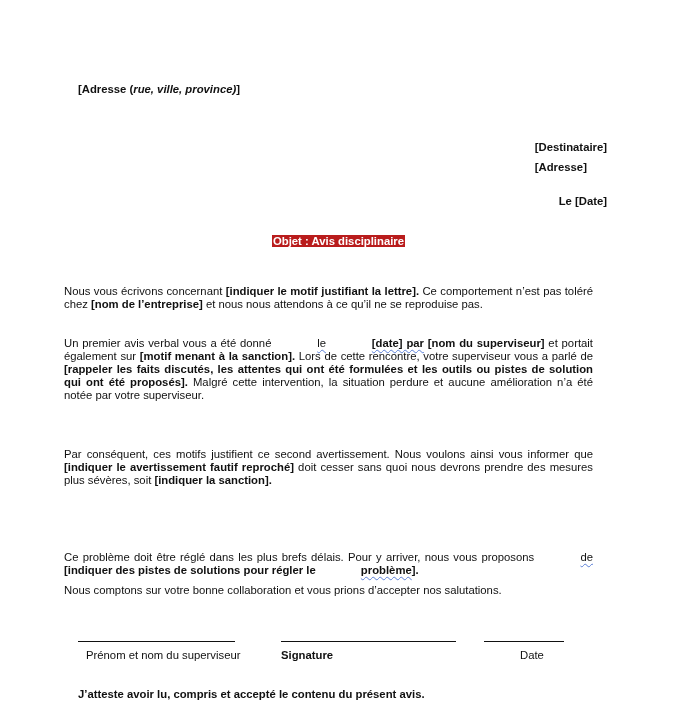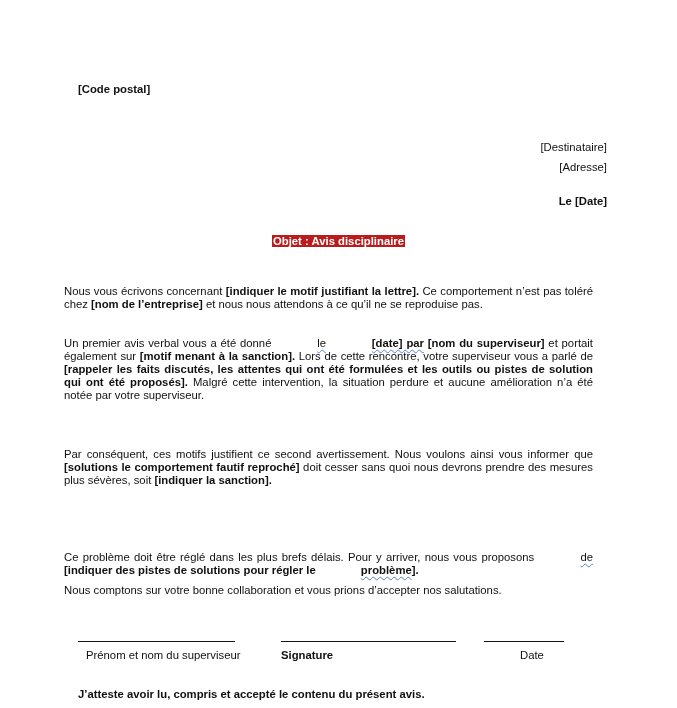--- a/index.html
+++ b/index.html
@@ -2,53 +2,53 @@
 <html><head>
 <meta charset="utf-8">
 <style>
   html, body { margin:0; padding:0; background:#ffffff; }
   body { width:677px; height:708px; position:relative; overflow:hidden;
          font-family:"Liberation Sans", sans-serif; color:#111111; font-size:11.3px; }
   .abs { position:absolute; }
   b, .b { font-weight:bold; }
   .sender { left:78px; top:79px; font-weight:bold; line-height:20px; }
   .sender div { height:20px; }
-  .recipient { right:70px; top:137px; font-weight:normal; text-align:right; line-height:20px; }
+  .recipient { right:70px; top:137px; font-weight:bold; text-align:left; line-height:20px; }
   .dateline { right:70px; top:195px; font-weight:bold; }
   .subject-wrap { left:0; width:677px; top:235px; text-align:center; }
   .subject { background:#b91c1c; color:#ffffff; font-weight:bold; padding:0 1px; }
   .para { left:64px; width:529px; line-height:13px; text-align:justify; }
   .squig { text-decoration: underline wavy #5b7fd6; text-decoration-thickness:1px; text-underline-offset:2px;padding-left:42px; }
   .sigline { height:0; border-top:1px solid #111; top:641px; }
   .siglabel { top:649px; }
   .attest { left:78px; top:688px; font-weight:bold; }
 </style>
 </head>
 <body>
 
 <div class="abs sender">
-  <div>[Code postal]</div>
+  <div><span>[Adresse (</span><i>rue, ville, province)</i><span>]</span></div>
 </div>
 
 <div class="abs recipient">
   <div>[Destinataire]</div>
   <div>[Adresse]</div>
 </div>
 
 <div class="abs dateline">Le [Date]</div>
 
 <div class="abs subject-wrap">
   <span class="subject">Objet : Avis disciplinaire</span>
 </div>
 
 <div class="abs para" style="top:285px;"><span>Nous vous écrivons concernant </span><b>[indiquer le motif justifiant la lettre].</b><span> Ce comportement n’est pas toléré chez </span><b>[nom de l’entreprise]</b><span> et nous nous attendons à ce qu’il ne se reproduise pas.</span></div>
 
 <div class="abs para" style="top:337px;"><span>Un premier avis verbal vous a été donné </span><span class="squig">le</span><span> </span><span class="squig b">[date] par</span><span> </span><b>[nom du superviseur]</b><span> et portait également sur </span><b>[motif menant à la sanction].</b><span> Lors de cette rencontre, votre superviseur vous a parlé de </span><b>[rappeler les faits discutés, les attentes qui ont été formulées et les outils ou pistes de solution qui ont été proposés].</b><span> Malgré cette intervention, la situation perdure et aucune amélioration n’a été notée par votre superviseur.</span></div>
 
-<div class="abs para" style="top:448px;"><span>Par conséquent, ces motifs justifient ce second avertissement. Nous voulons ainsi vous informer que </span><b>[solutions le comportement fautif reproché]</b><span> doit cesser sans quoi nous devrons prendre des mesures plus sévères, soit </span><b>[indiquer la sanction].</b></div>
+<div class="abs para" style="top:448px;"><span>Par conséquent, ces motifs justifient ce second avertissement. Nous voulons ainsi vous informer que </span><b>[indiquer le avertissement fautif reproché]</b><span> doit cesser sans quoi nous devrons prendre des mesures plus sévères, soit </span><b>[indiquer la sanction].</b></div>
 
 <div class="abs para" style="top:525px;margin-top:26px;"><span>Ce problème doit être réglé dans les plus brefs délais. Pour y arriver, nous vous proposons </span><span class="squig">de</span><span> </span><b>[indiquer des pistes de solutions pour régler le </b><b class="squig">problème</b><b>].</b></div>
 
 <div class="abs para" style="top:584px;">Nous comptons sur votre bonne collaboration et vous prions d’accepter nos salutations.</div>
 
 <div class="abs sigline" style="left:78px; width:157px;"></div>
 <div class="abs sigline" style="left:281px; width:175px;"></div>
 <div class="abs sigline" style="left:484px; width:80px;"></div>
 
 <div class="abs siglabel" style="left:78px;margin-left:8px;">Prénom et nom du superviseur</div>

